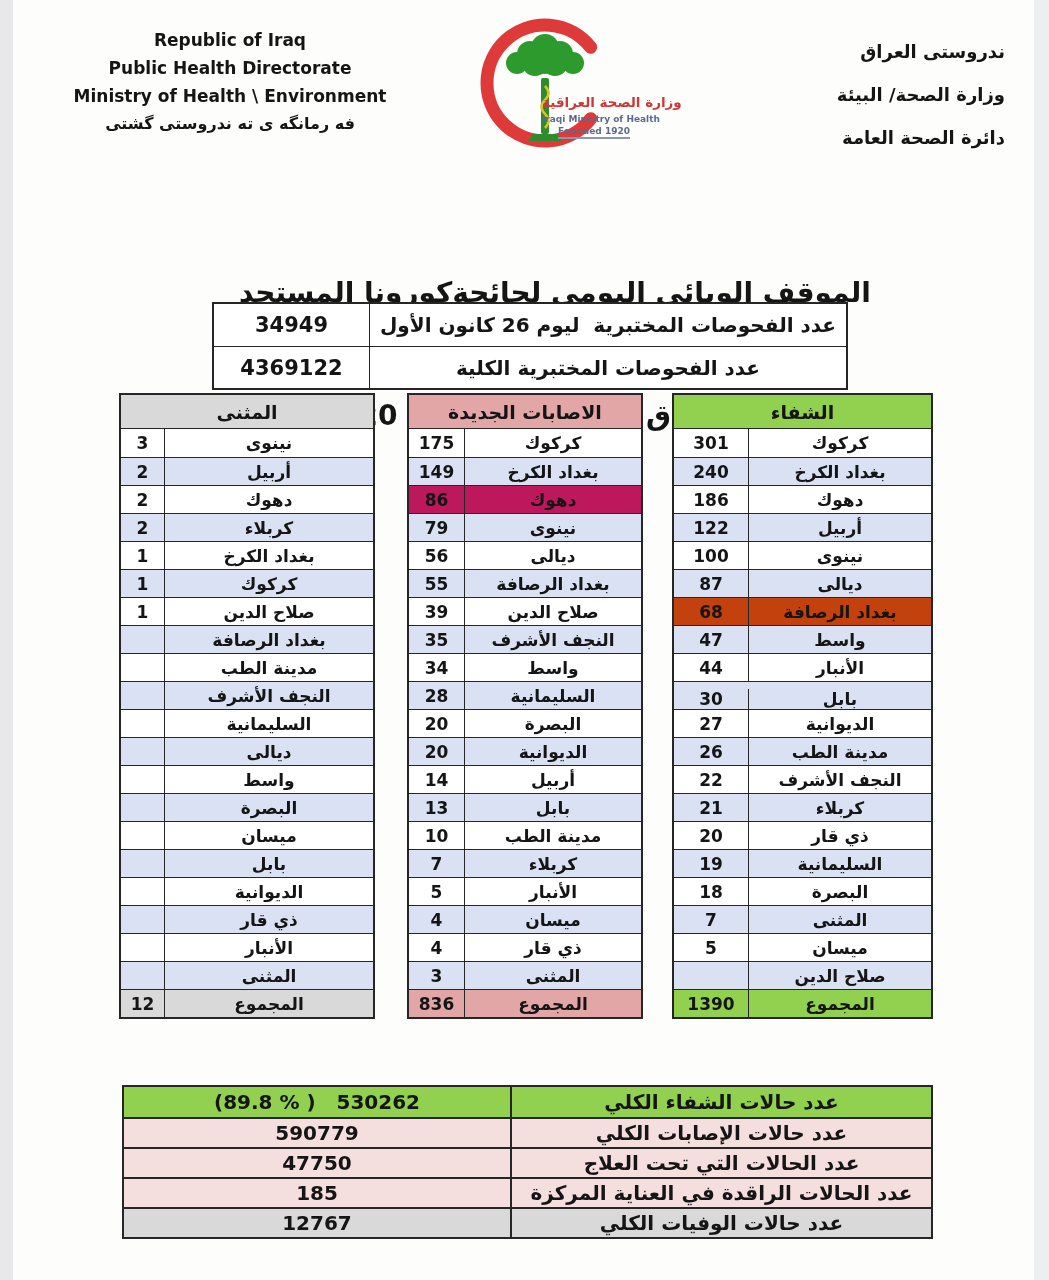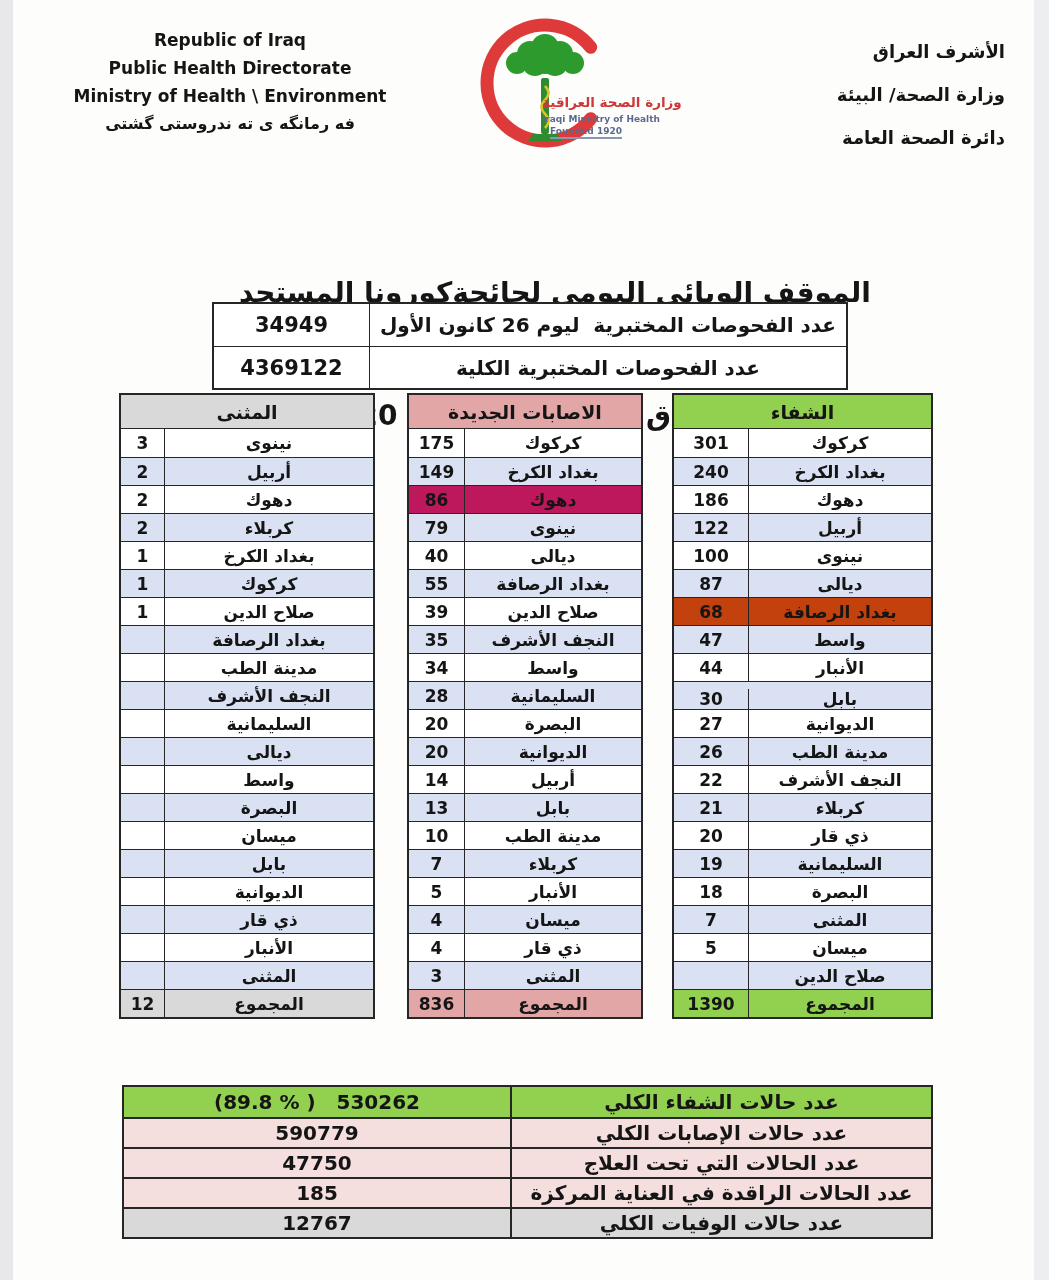--- a/index.html
+++ b/index.html
@@ -14,21 +14,21 @@
           font-weight:bold;font-size:17px;line-height:28px;}
   .hdr-en .kurdish{font-size:16px;direction:rtl;}
   .hdr-ar{position:absolute;left:760px;top:30px;width:245px;text-align:right;direction:rtl;
           font-weight:bold;font-size:18px;line-height:43px;}
 
   
   .logo{position:absolute;left:450px;top:8px;width:235px;height:165px;}
   .logo svg{position:absolute;left:0;top:0;}
   .logo-ar{position:absolute;left:92px;top:86px;direction:rtl;font-size:13.5px;font-weight:bold;color:#ce3838;}
   .logo-en{position:absolute;left:92px;top:106px;font-size:9px;font-weight:bold;color:#5a6a8e;}
-  .logo-founded{position:absolute;left:100px;top:118px;font-size:9px;font-weight:bold;color:#5a6a8e;
+  .logo-founded{position:absolute;left:108px;top:118px;font-size:9px;font-weight:bold;color:#5a6a8e;
                 border-bottom:2px solid #8a97ad;padding-bottom:1px;}
 
   
   .title{position:absolute;left:155px;top:190px;width:800px;text-align:center;direction:rtl;
          font-weight:bold;font-size:28px;line-height:41px;white-space:pre;}
 
   
   .tbl{position:absolute;box-sizing:border-box;border:2px solid #262626;background:#fff;}
   .trow{display:flex;box-sizing:border-box;border-top:1px solid #262626;}
   .rows .trow:first-child{border-top:none;}
@@ -93,21 +93,21 @@
         <path d="M83 126 L107 126 L112 133 L78 133 Z" fill="#2E8B2E"></path>
       </g>
       <path d="M95 78 q7 7 0 14 q-7 7 0 14 q7 7 0 14" fill="none" stroke="#d9c22a" stroke-width="2.5"></path>
     </svg>
     <div class="logo-ar">وزارة الصحة العراقية</div>
     <div class="logo-en">Iraqi Ministry of Health</div>
     <div class="logo-founded">Founded 1920</div>
   </div>
 
   <div class="hdr-ar">
-    <div>الأشرف العراق</div>
+    <div>ندروستی العراق</div>
     <div>وزارة الصحة/ البيئة</div>
     <div>دائرة الصحة العامة</div>
   </div>
 
   <div class="title">
     <div>الموقف الوبائي اليومي لجائحةكورونا المستجد</div>
     <div>في العراق  26  كانون الأول 2020</div>
   </div>
 
   <div class="tbl" id="t-tests">
@@ -226,21 +226,21 @@
         </div>
         <div class="trow" style="background: #be185d;">
           <div class="vcell">86</div>
           <div class="ncell">دهوك</div>
         </div>
         <div class="trow" style="background: rgb(217, 225, 242);">
           <div class="vcell">79</div>
           <div class="ncell">نينوى</div>
         </div>
         <div class="trow" style="background: rgb(255, 255, 255);">
-          <div class="vcell">40</div>
+          <div class="vcell">56</div>
           <div class="ncell">ديالى</div>
         </div>
         <div class="trow" style="background: rgb(217, 225, 242);">
           <div class="vcell">55</div>
           <div class="ncell">بغداد الرصافة</div>
         </div>
         <div class="trow" style="background: rgb(255, 255, 255);">
           <div class="vcell">39</div>
           <div class="ncell">صلاح الدين</div>
         </div>

